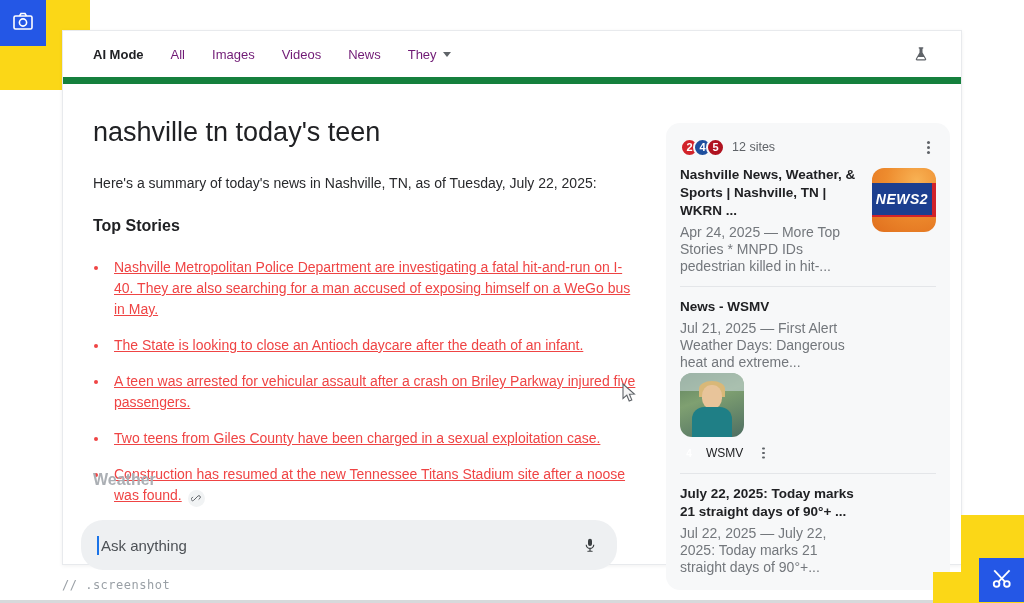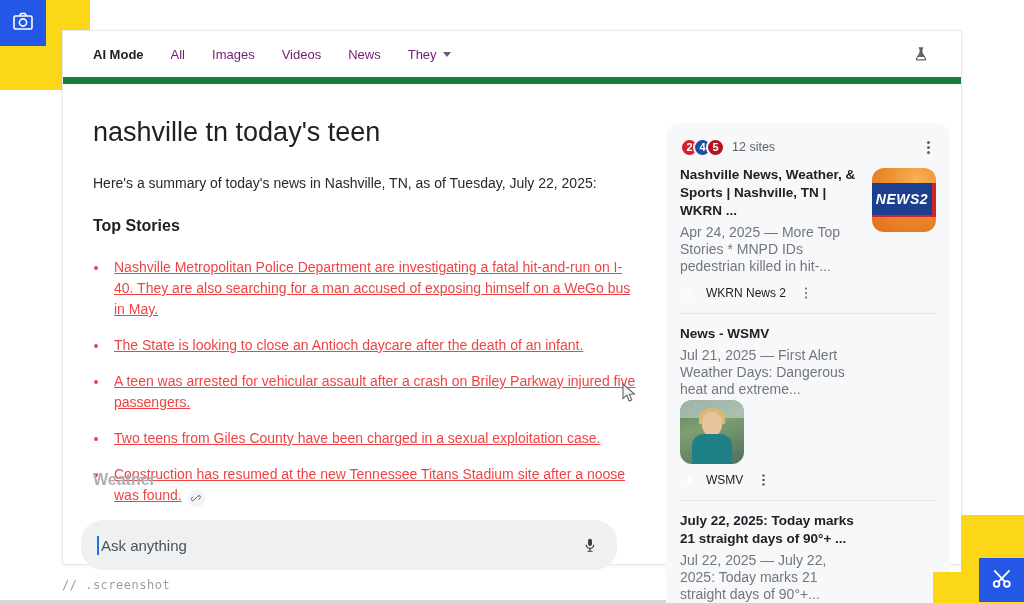--- a/index.html
+++ b/index.html
@@ -184,27 +184,20 @@
             <i></i>
           </span>
       </div>
 
       <article class="src-card">
         <div class="src-title">Nashville News, Weather, &amp; Sports | Nashville, TN | WKRN ...</div>
         <div class="src-snippet">Apr 24, 2025 — More Top Stories * MNPD IDs pedestrian killed in hit-...</div>
         <div class="src-thumb thumb-wkrn">
           <span class="news2-logo">NEWS2</span>
         </div>
-        <div class="src-row">
-          <span class="src-fav red">2</span>
-          <span class="src-name">WKRN News 2</span>
-          <span class="kebab small">
-              <i></i>
-            </span>
-        </div>
       </article>
 
       <hr class="src-divider">
 
       <article class="src-card">
         <div class="src-title">News - WSMV</div>
         <div class="src-snippet">Jul 21, 2025 — First Alert Weather Days: Dangerous heat and extreme...</div>
         <div class="src-thumb thumb-wsmv">
           <span class="sky"></span>
             <span class="hair"></span>

